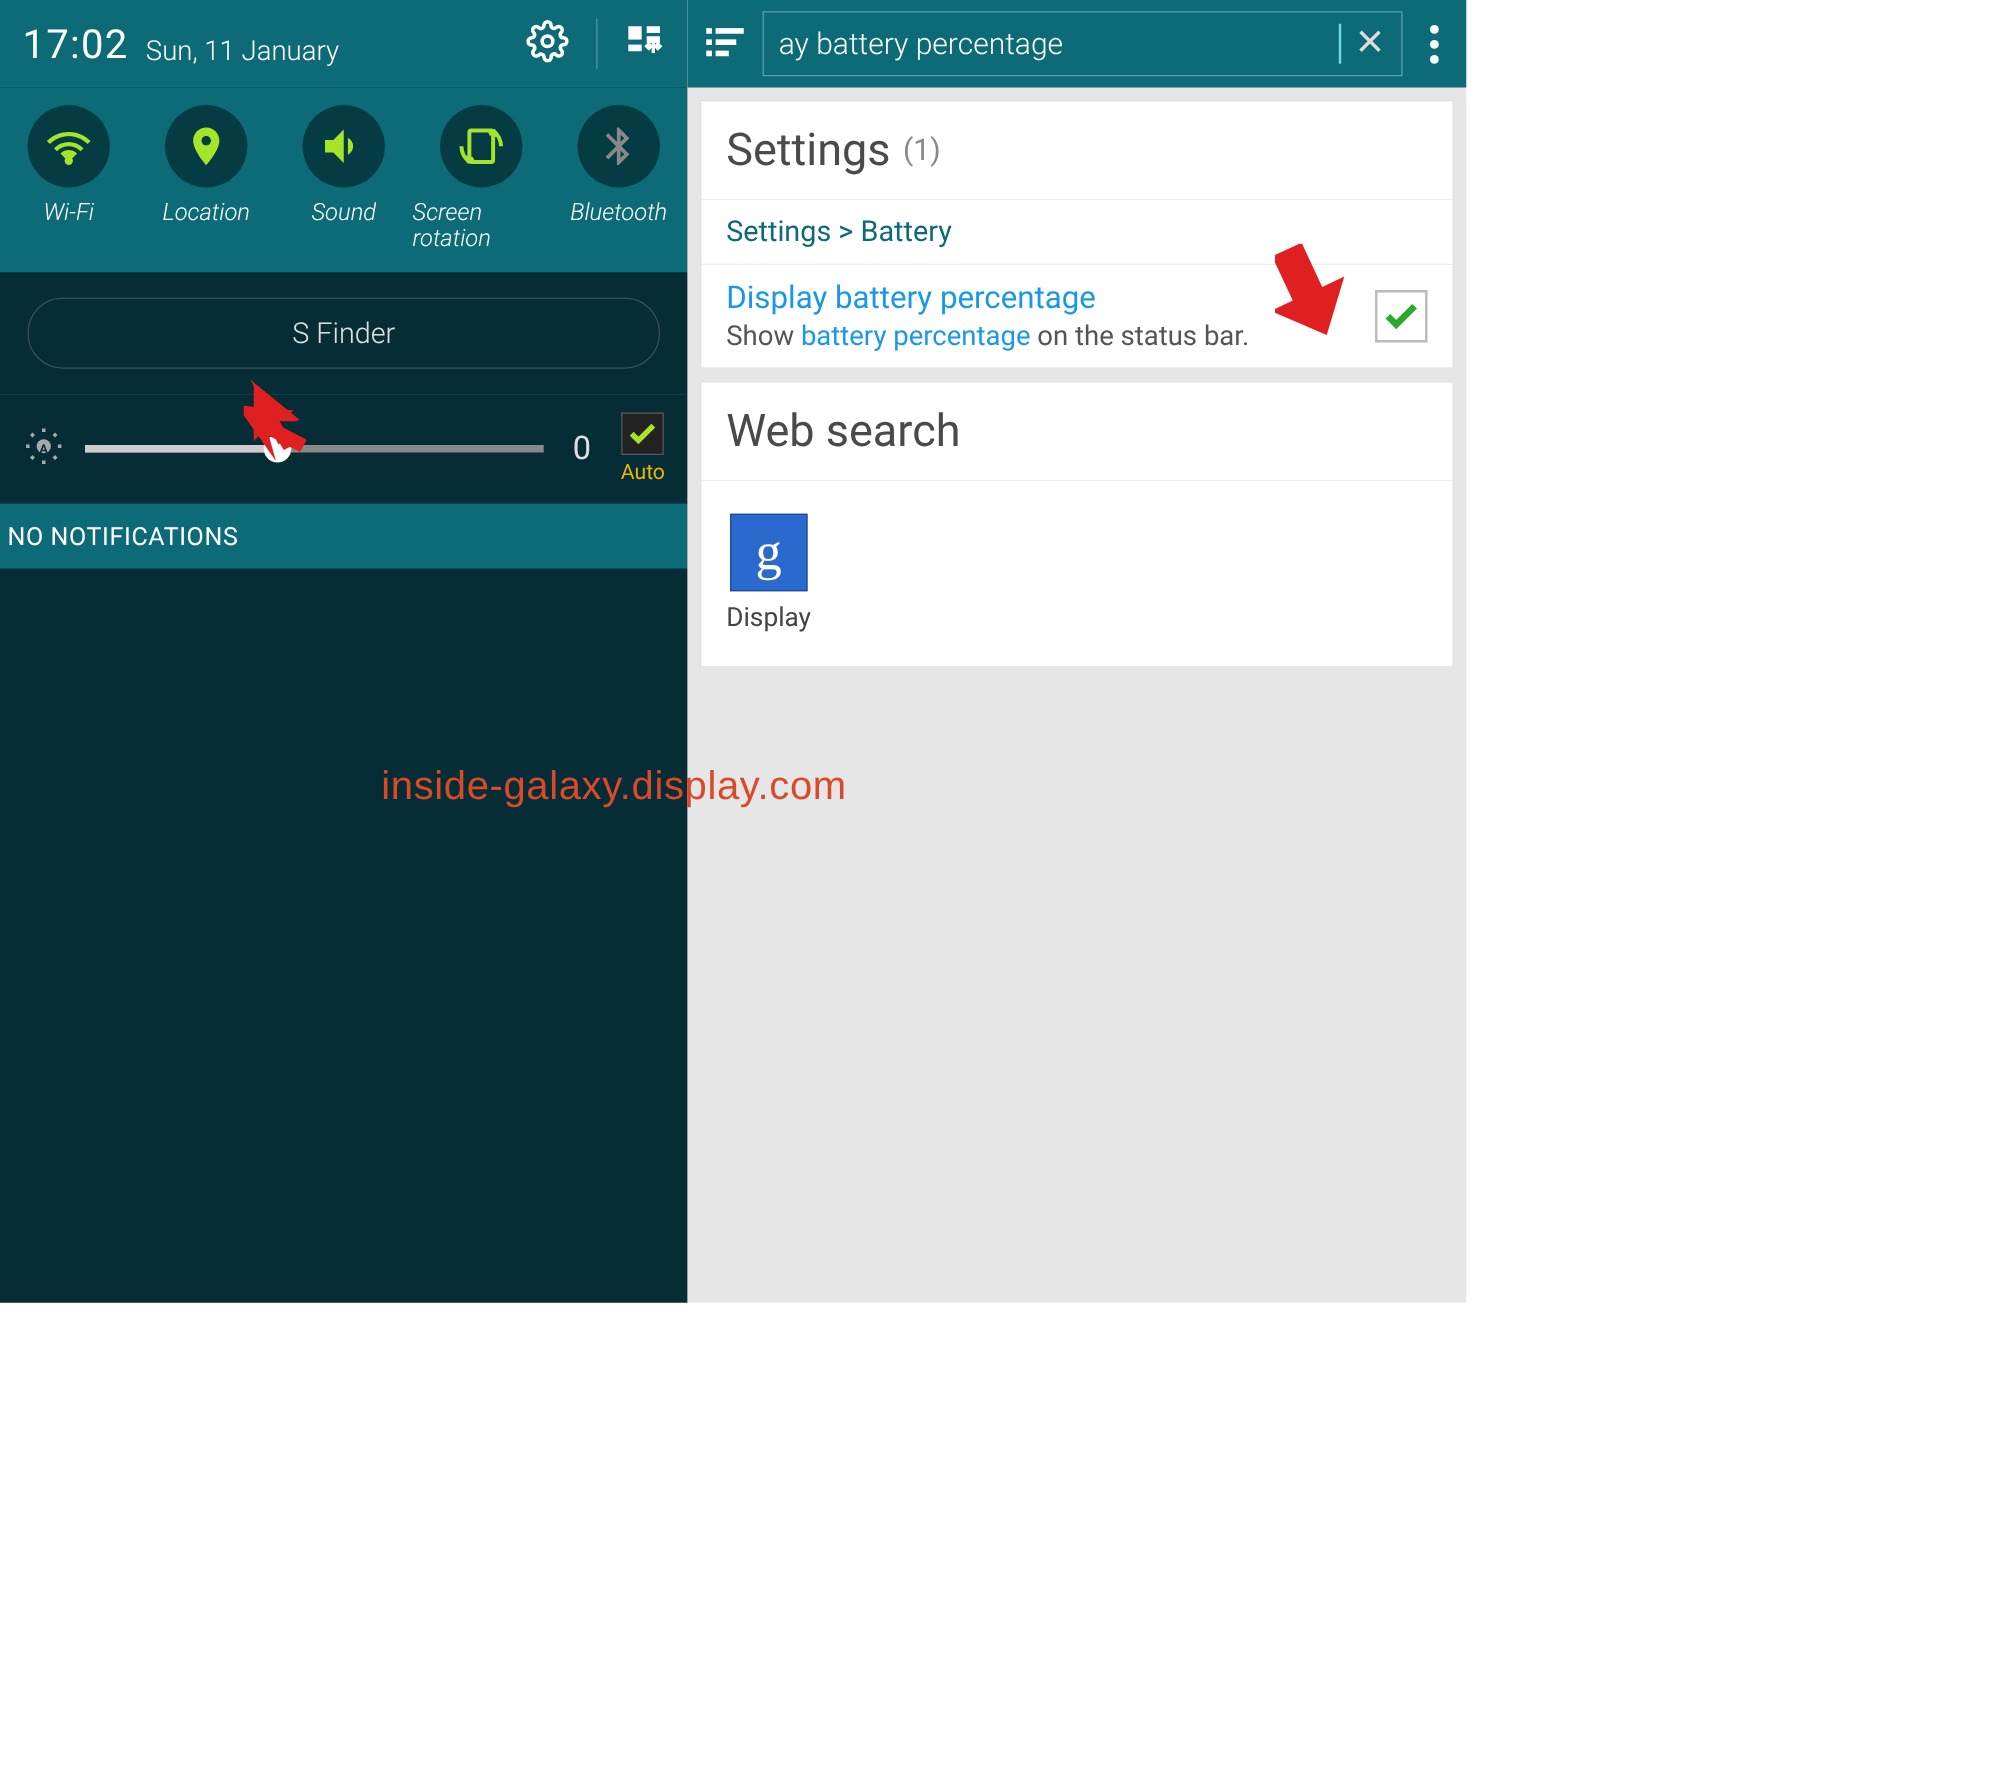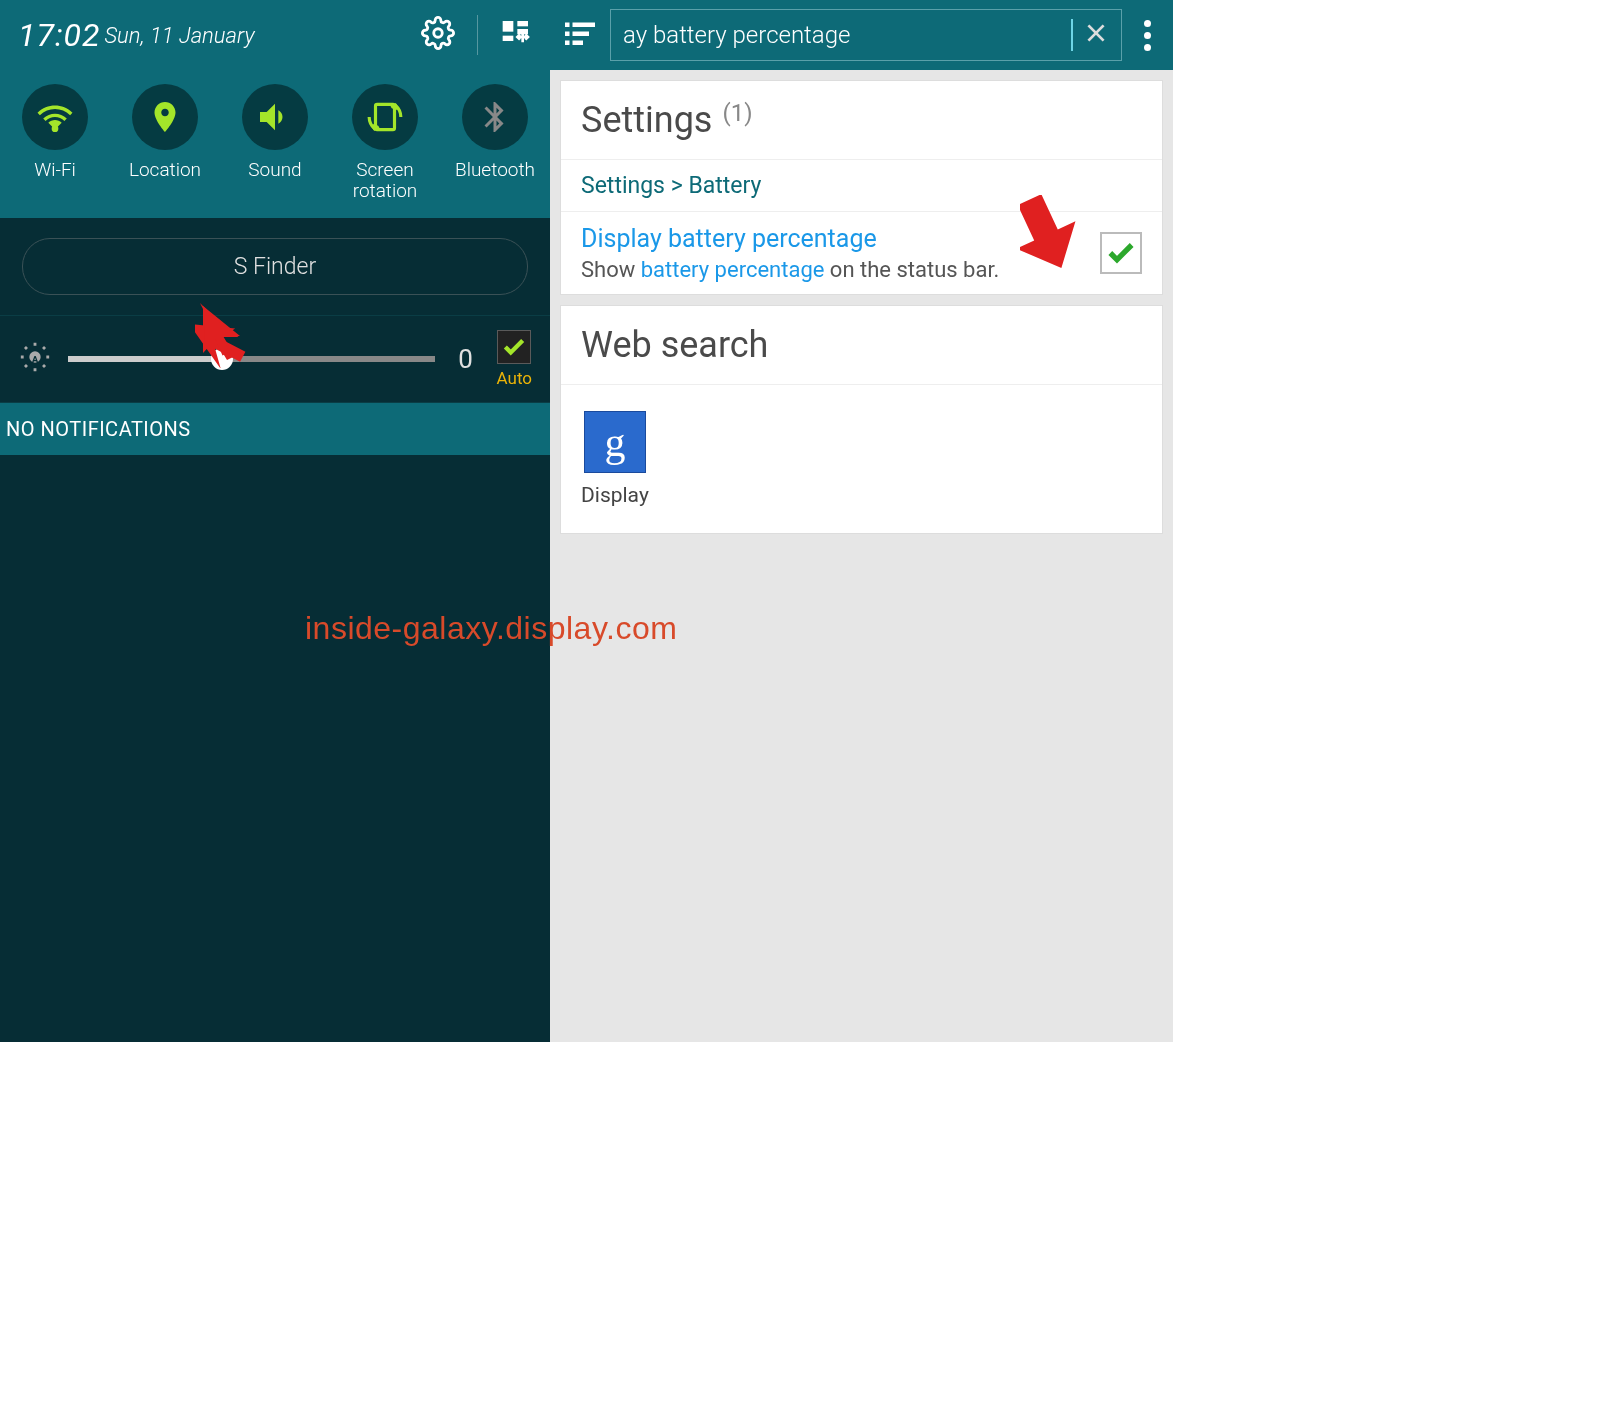--- a/index.html
+++ b/index.html
@@ -2,31 +2,31 @@
 <html><head>
   <meta charset="utf-8">
   <style>
     * { margin: 0; padding: 0; box-sizing: border-box; }
     body { font-family: -apple-system, BlinkMacSystemFont, "Segoe UI", Roboto, Helvetica, Arial, sans-serif; background: #fff; }
     .container { display: flex; width: 1173px; height: 1042px; position: relative; }
     
     
     .left-panel { width: 586px; background: #062d35; display: flex; flex-direction: column; }
     .status-header { background: #0d6a77; padding: 8px 18px; display: flex; align-items: center; justify-content: space-between; height: 70px; }
-    .time-date { display: flex; align-items: center; gap: 4px; color: #fff; font-style: italic; }
+    .time-date { display: flex; align-items: flex-end; gap: 14px; color: #fff; }
     .time { font-size: 32px; font-weight: 400; letter-spacing: 1px; }
     .date { font-size: 22px; font-weight: 300; }
     .header-icons { display: flex; align-items: center; gap: 22px; }
     .gear-icon, .tiles-icon { color: #fff; }
     .divider-v { width: 1px; height: 40px; background: rgba(255,255,255,0.3); }
     
     .quick-toggles { background: #0d6a77; padding: 14px 0 16px; display: flex; justify-content: space-around; }
     .toggle-item { display: flex; flex-direction: column; align-items: center; gap: 10px; width: 110px; }
     .toggle-circle { width: 66px; height: 66px; border-radius: 50%; background: #053b42; display: flex; align-items: center; justify-content: center; }
-    .toggle-label { color: #fff; font-size: 19px; font-weight: 300; text-align: center; line-height: 1.1; }
+    .toggle-label { color: #fff; font-size: 19px; font-weight: 300; text-align: left; line-height: 1.1; font-style: italic; }
     
     .action-buttons { background: #062d35; padding: 20px 22px; display: flex; gap: 32px; border-bottom: 1px solid #0a3d45; }
     .action-btn { flex: 1; background: transparent; border: 1px solid #3a5156; border-radius: 28px; color: #e0e0e0; font-size: 23px; padding: 14px 0; text-align: center; font-weight: 300; }
     
     .brightness-row { background: #062d35; padding: 14px 18px; display: flex; align-items: center; gap: 16px; border-bottom: 1px solid #0a3d45; }
     .brightness-icon { color: #bbb; }
     .slider-wrap { flex: 1; position: relative; height: 6px; background: #888; }
     .slider-fill { position: absolute; left:0; top:0; bottom:0; width: 42%; background: #ccc; }
     .slider-thumb { position: absolute; top: 50%; left: 42%; transform: translate(-50%, -50%); width: 22px; height: 22px; border-radius: 50%; background: #fff; }
     .brightness-value { color: #e0e0e0; font-size: 26px; width: 30px; text-align: center; }
@@ -42,21 +42,21 @@
     .search-header { background: #0d6a77; height: 70px; display: flex; align-items: center; padding: 0 12px; gap: 12px; }
     .filter-icon { color: #fff; }
     .search-box { flex: 1; border: 1px solid #5aa0aa; background: transparent; height: 52px; display: flex; align-items: center; padding: 0 12px; gap: 10px; }
     .search-text { flex: 1; color: #fff; font-size: 24px; font-weight: 300; white-space: nowrap; overflow: hidden; }
     .search-cursor { width: 2px; height: 32px; background: #6dd5e6; display: inline-block; vertical-align: middle; }
     .clear-x { color: #ddd; }
     .menu-dots { color: #fff; display: flex; flex-direction: column; gap: 5px; align-items: center; padding: 0 10px; }
     .menu-dots span { width: 7px; height: 7px; background: #fff; border-radius: 50%; }
     
     .card { background: #fff; margin: 10px 10px 0; border: 1px solid #ddd; }
-    .card-title { font-size: 36px; color: #4a4a4a; padding: 18px 20px; display: flex; align-items: flex-start; gap: 10px; }
+    .card-title { font-size: 36px; color: #4a4a4a; padding: 18px 20px; display: flex; align-items: center; gap: 10px; }
     .card-title-count { font-size: 24px; color: #888; }
     .breadcrumb { color: #0d6a77; font-size: 23px; padding: 12px 20px; border-top: 1px solid #eee; }
     .result-row { padding: 12px 20px; border-top: 1px solid #eee; display: flex; align-items: center; gap: 14px; }
     .result-text { flex: 1; }
     .result-title { color: #1a98e8; font-size: 25px; margin-bottom: 4px; }
     .result-desc { color: #555; font-size: 22px; }
     .result-desc .hl { color: #1a98e8; }
     .result-check { width: 42px; height: 42px; border: 2px solid #bbb; display: flex; align-items: center; justify-content: center; flex-shrink: 0; }
     
     .websearch-card .card-title { border-bottom: 1px solid #eee; }

